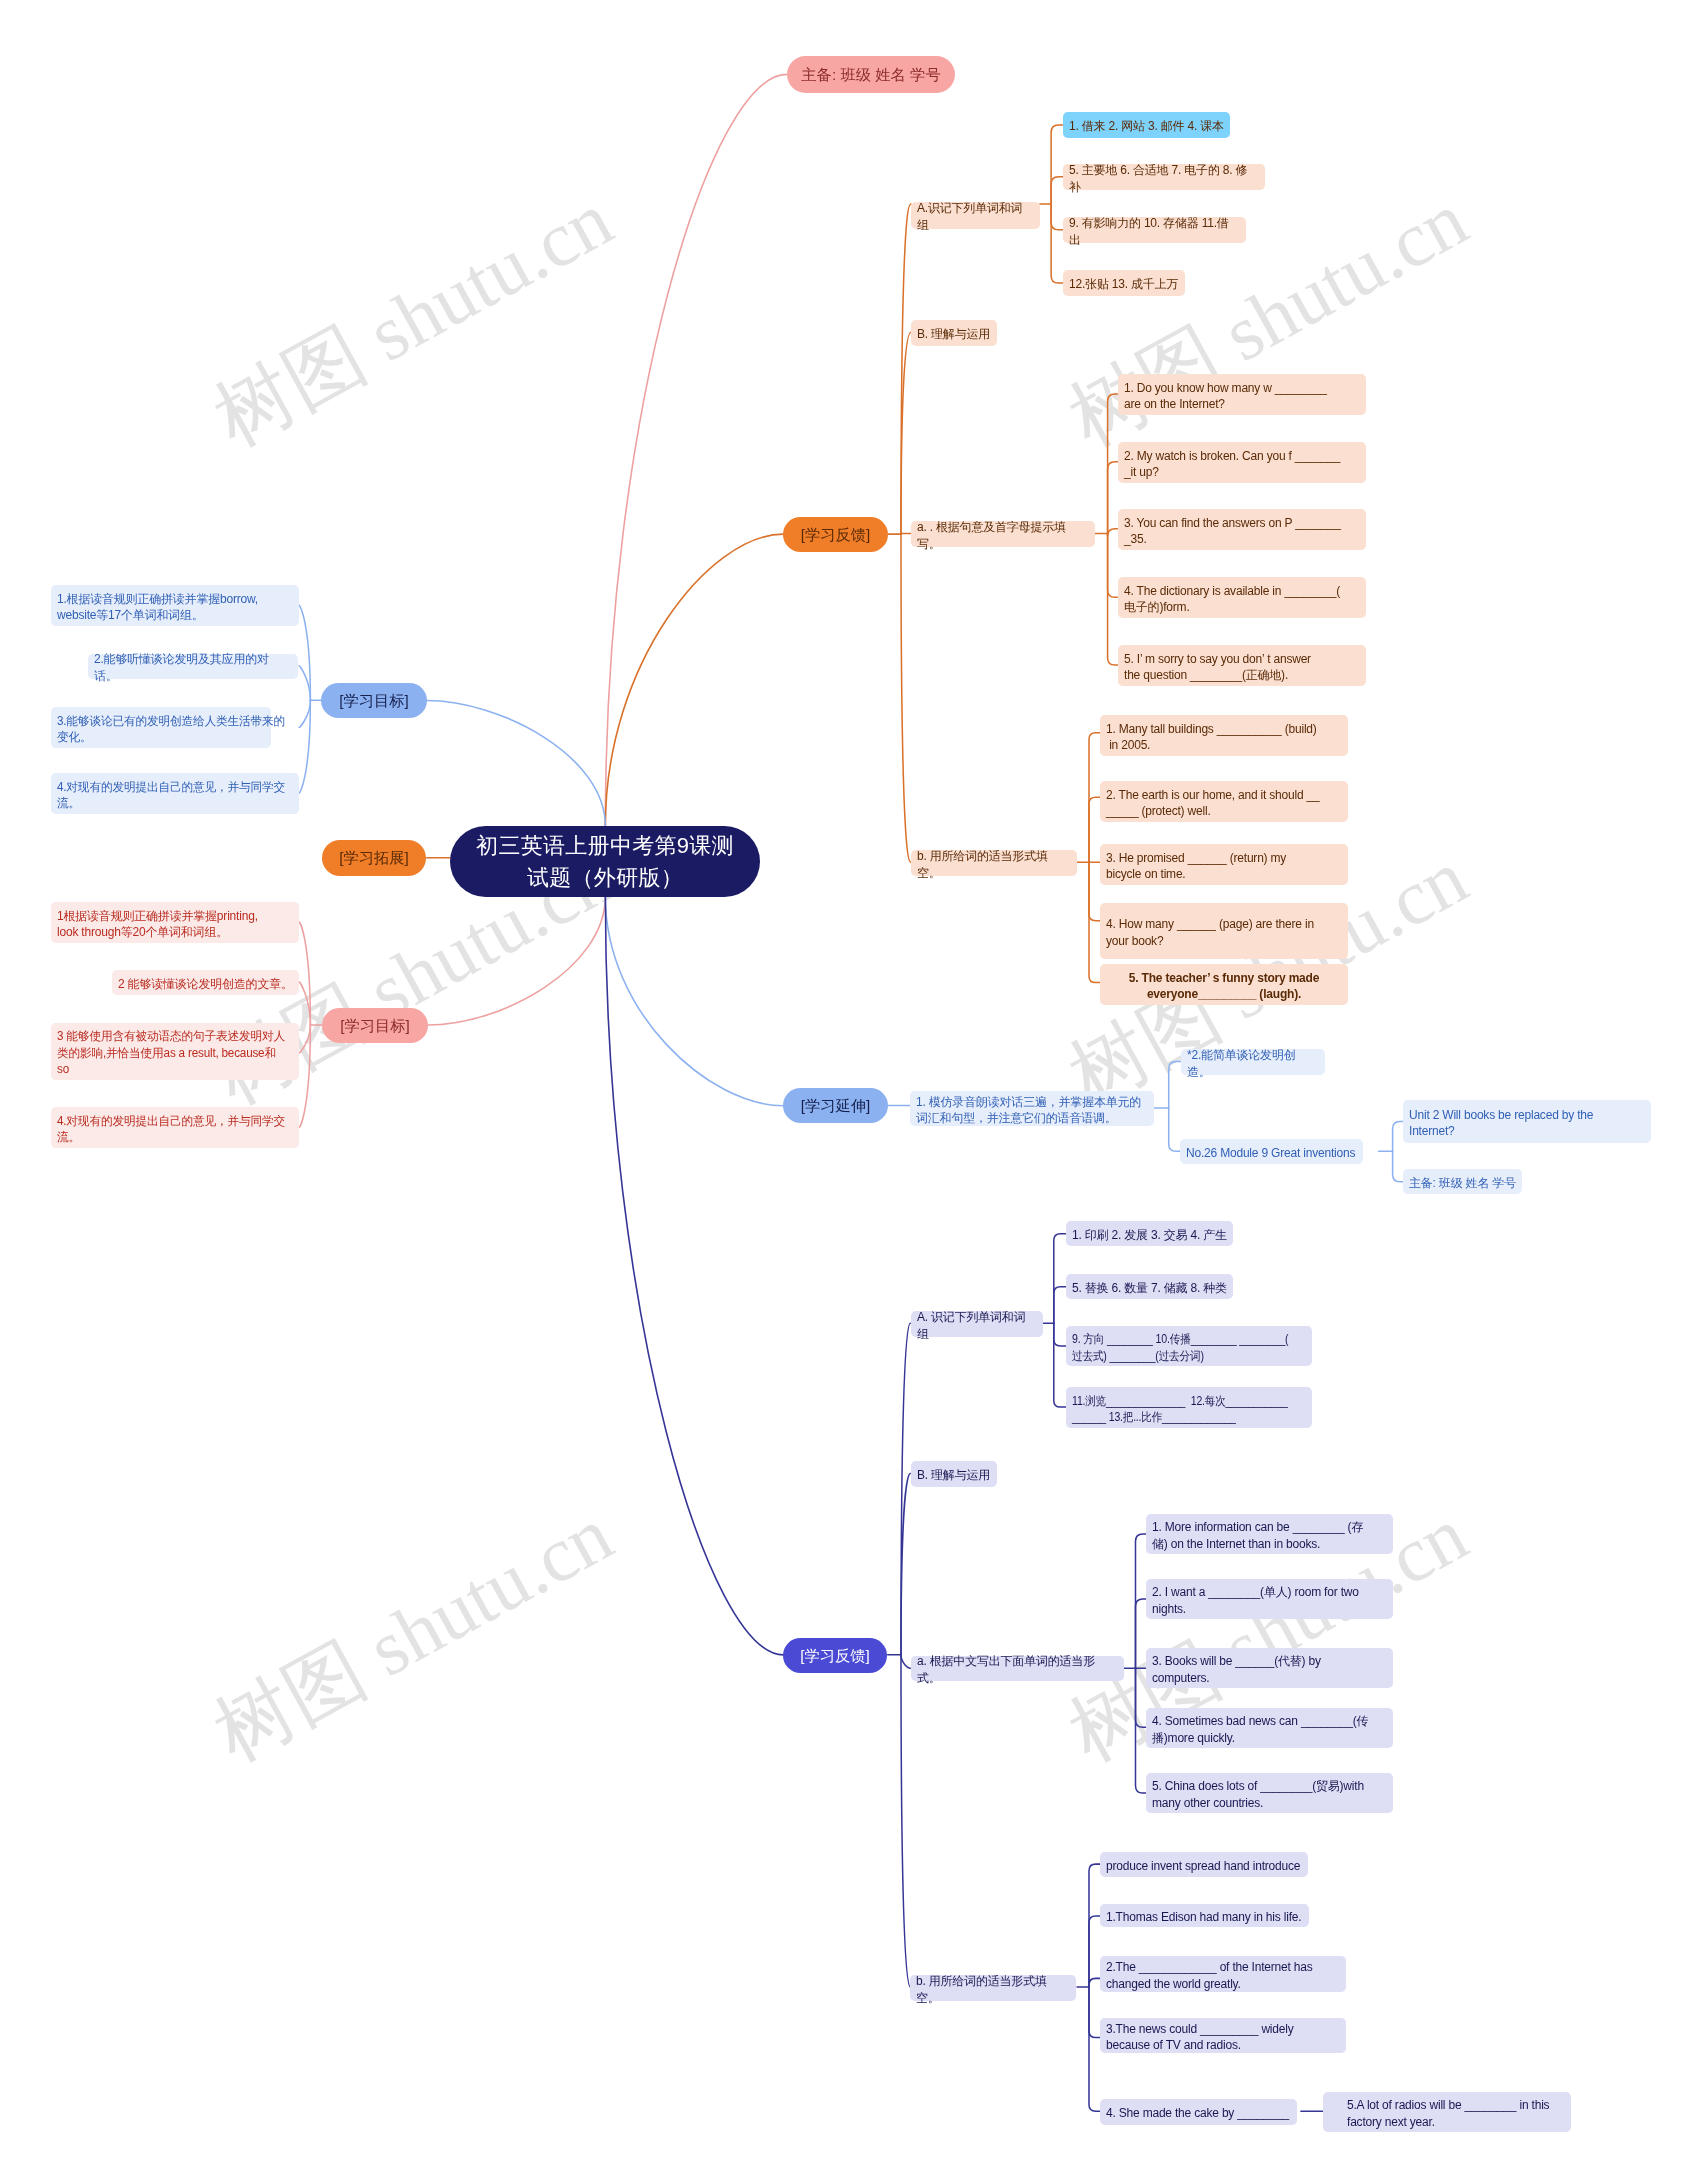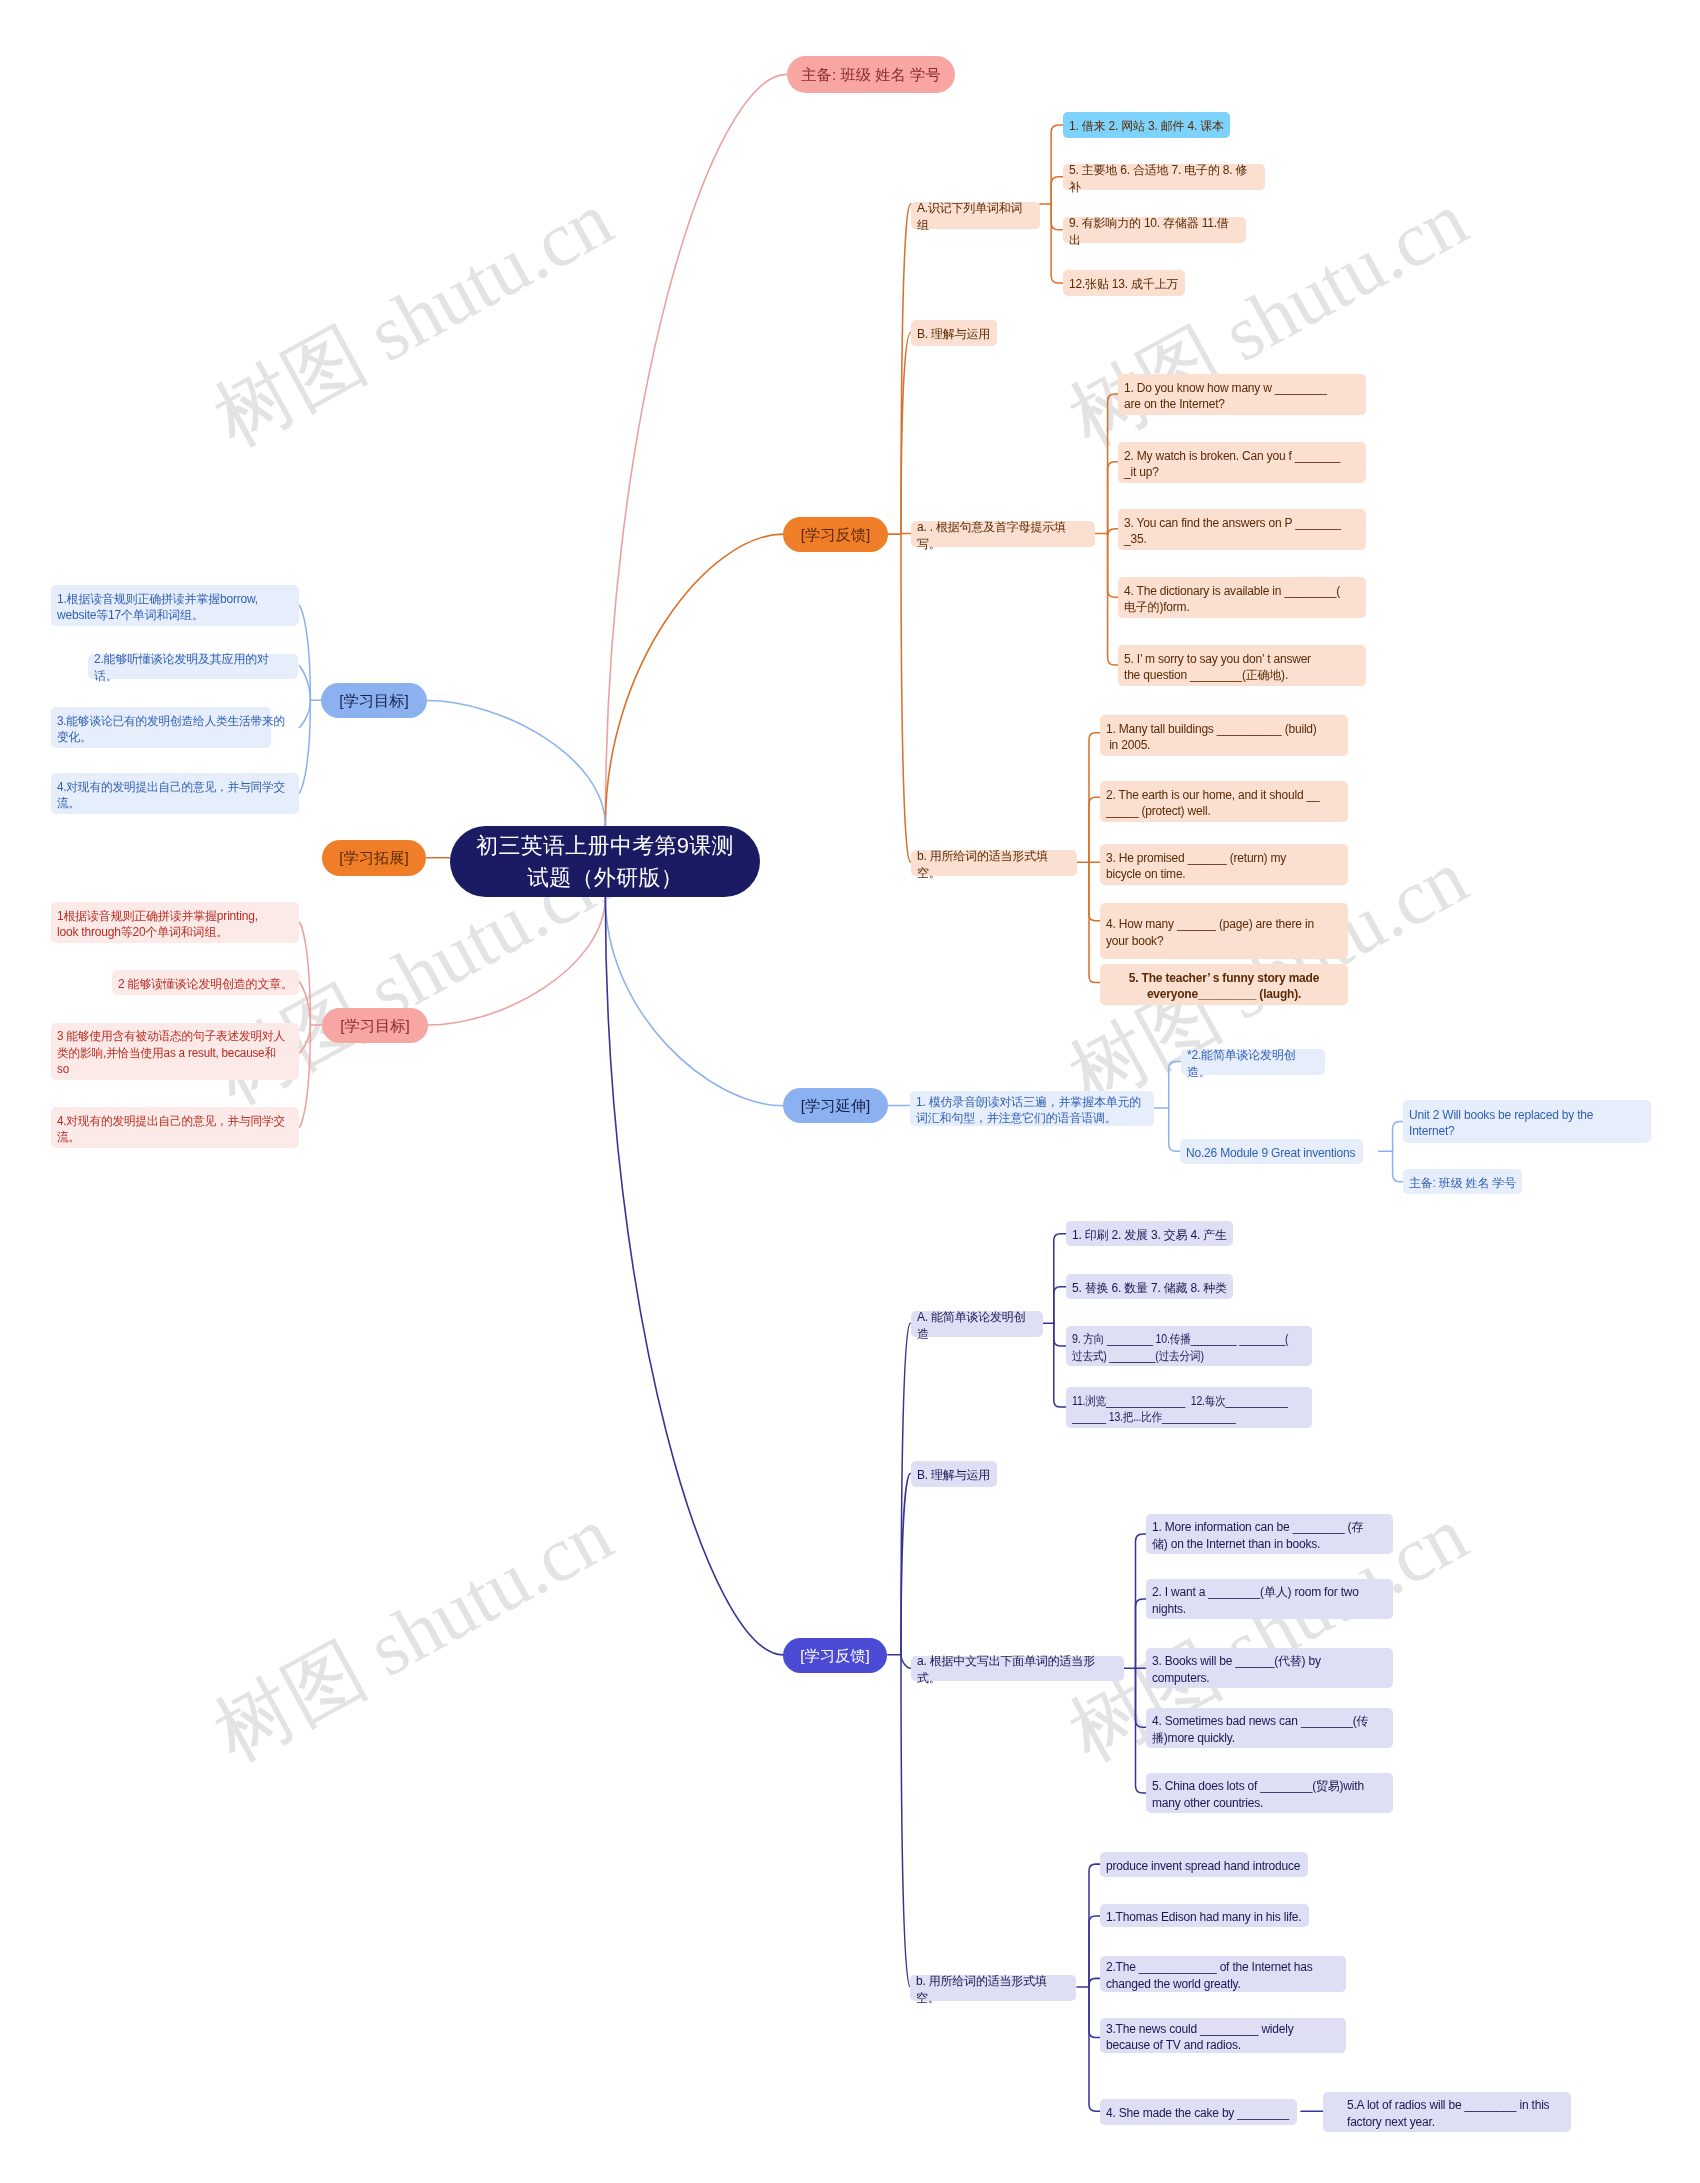--- a/index.html
+++ b/index.html
@@ -235,21 +235,21 @@
       <span style="text-align: left;">Unit 2 Will books be replaced by the
 Internet?</span>
     </div>
     <div class="node leaf" style="left: 1403px; top: 1169px; width: 119px; height: 25px; background: rgb(231, 238, 251); color: rgb(47, 95, 181);">
       <span style="text-align: left;">主备: 班级 姓名 学号</span>
     </div>
     <div class="node branch" style="left: 783px; top: 1638px; width: 104px; height: 35px; background: rgb(74, 74, 212); color: rgb(255, 255, 255);">
       <span style="text-align: center;">[学习反馈]</span>
     </div>
     <div class="node leaf" style="left: 911px; top: 1311px; width: 132px; height: 26px; background: rgb(222, 222, 245); color: rgb(25, 25, 82);">
-      <span style="text-align: left;">A. 能简单谈论发明创造</span>
+      <span style="text-align: left;">A. 识记下列单词和词组</span>
     </div>
     <div class="node leaf" style="left: 1066px; top: 1221px; width: 167px; height: 25px; background: rgb(222, 222, 245); color: rgb(25, 25, 82);">
       <span style="text-align: left;">1. 印刷 2. 发展 3. 交易 4. 产生</span>
     </div>
     <div class="node leaf" style="left: 1066px; top: 1274px; width: 167px; height: 25px; background: rgb(222, 222, 245); color: rgb(25, 25, 82);">
       <span style="text-align: left;">5. 替换 6. 数量 7. 储藏 8. 种类</span>
     </div>
     <div class="node leaf" style="left: 1066px; top: 1326px; width: 246px; height: 40px; background: rgb(222, 222, 245); color: rgb(25, 25, 82);">
       <span style="text-align: left; display: inline-block; transform-origin: left center; transform: scaleX(0.885); width: 264px; flex: 0 0 auto;">9. 方向 ________ 10.传播________ ________(
 过去式) ________(过去分词)</span>

